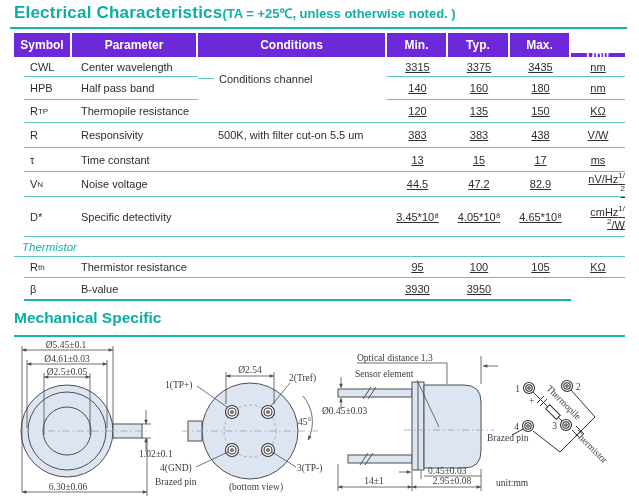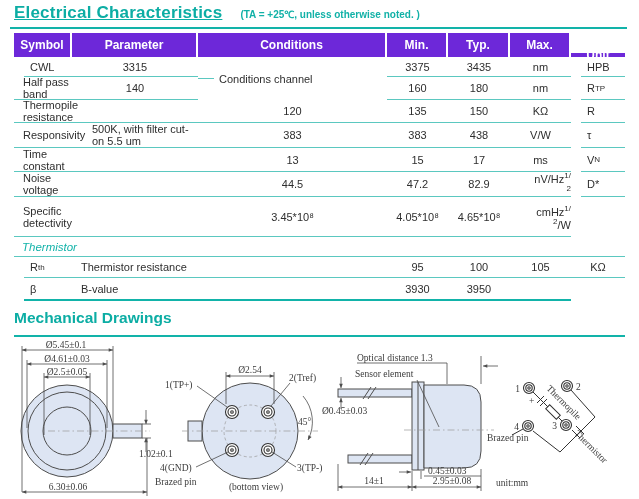--- a/index.html
+++ b/index.html
@@ -1,35 +1,35 @@
 <!DOCTYPE html>
 <html><head>
 <meta charset="utf-8">
 <style>
   html,body{margin:0;padding:0;}
   body{width:639px;height:499px;position:relative;background:#fff;
        font-family:"Liberation Sans",sans-serif;color:#2e2e2e;overflow:hidden;}
 
   .titlebar{position:absolute;left:14px;top:3px;display:flex;align-items:baseline;}
-  .h1{font-size:17px;font-weight:bold;color:#0cada4;letter-spacing:0.2px;text-decoration:underline;}
-  .h1note{font-size:10px;color:#11b1a7;margin-left:18px;font-weight:bold;}
+  .h1{font-size:17px;font-weight:bold;color:#0cada4;letter-spacing:0.2px;}
+  .h1note{font-size:13px;color:#11b1a7;margin-left:0;font-weight:bold;}
   .rule1{position:absolute;left:10px;top:27px;width:617px;height:2px;background:#12b3a9;}
 
   .etable{position:absolute;left:14px;top:33px;display:grid;
           grid-template-columns:58px 126px 189px 61px 62px 61px 54px;
           grid-template-rows:24px 20px 23px 23px 25px 24px 25px 40px 20px 21px 23px;
           font-size:11px;}
   .hc{background:#6d28d9;color:#fff;font-weight:bold;font-size:12px;
       display:flex;align-items:center;justify-content:center;border-right:2px solid #fff;}
   .hc.last{border-right:none;margin-top:20px;}
   .c{display:flex;align-items:center;border-bottom:1px solid #5bc8c0;}
   .sym{padding-left:6px;margin-left:10px;}
   .par{padding-left:9px;}
   .cond{padding-left:20px;}
-  .num{justify-content:center;text-align:center;}
+  .num{justify-content:center;text-align:center;text-decoration:underline;}
   .merged{grid-row:2 / span 2;grid-column:3;border-bottom:none;}
   .merged::before{content:"";width:16px;height:1px;background:#5bc8c0;margin-right:5px;}
   .section{grid-column:1 / -1;color:#12b3a9;font-style:italic;font-size:11.5px;
            display:flex;align-items:center;padding-left:8px;border-bottom:1px solid #5bc8c0;}
   .bb2{border-bottom:2px solid #12b3a9;}
   sub{font-size:8px;}
   sup{font-size:8px;}
   .uwrap{width:100%;text-align:right;line-height:10px;}
   .u2{display:block;}
 
@@ -61,20 +61,21 @@
   <div class="hc">Conditions</div>
   <div class="hc">Min.</div>
   <div class="hc">Typ.</div>
   <div class="hc">Max.</div>
   <div class="hc last">Unit</div>
 
   <div class="c sym">
       <span>CWL</span>
       <sub></sub>
     </div>
+  <div class="c par">Center wavelength</div>
   <div class="c merged">Conditions channel</div>
   <div class="c num">3315</div>
   <div class="c num">3375</div>
   <div class="c num">3435</div>
   <div class="c num">nm</div>
 
   <div class="c sym">
       <span>HPB</span>
       <sub></sub>
     </div>
@@ -160,21 +161,21 @@
       <span>β</span>
       <sub></sub>
     </div>
   <div class="c par bb2">B-value</div>
   <div class="c cond bb2"></div>
   <div class="c num bb2">3930</div>
   <div class="c num bb2">3950</div>
   <div class="c num bb2"></div>
 </div>
 
-<div class="h2">Mechanical Drawings</div>
+<div class="h2">Mechanical Specific</div>
 <div class="rule2"></div>
 
 <svg width="639" height="159" viewBox="0 0 639 159">
   <defs>
     <marker id="ar" viewBox="0 0 10 10" refX="9" refY="5" markerWidth="7.5" markerHeight="6" orient="auto-start-reverse">
       <path d="M0,1.2 L9,5 L0,8.8 z" fill="#4d4d4d"></path>
     </marker>
   </defs>
 
   <g>

